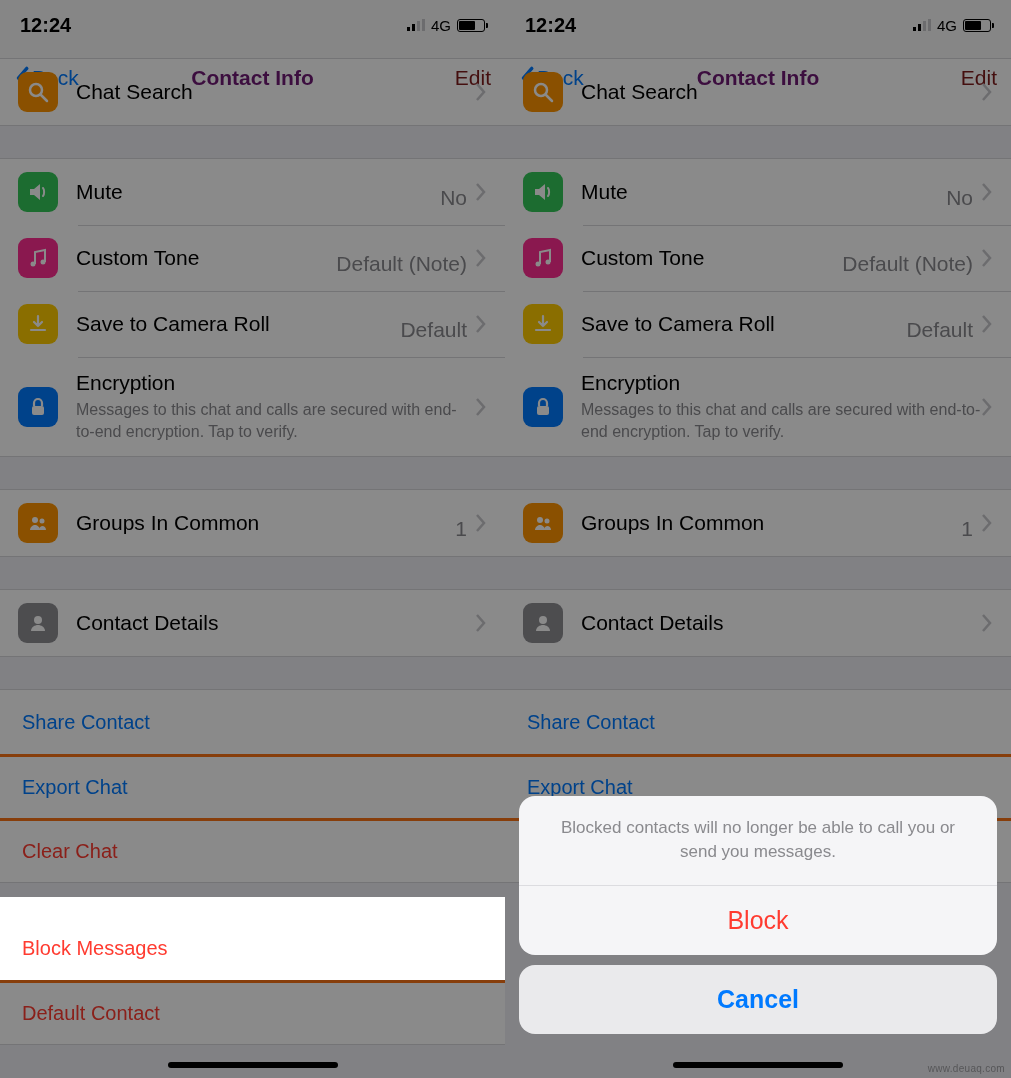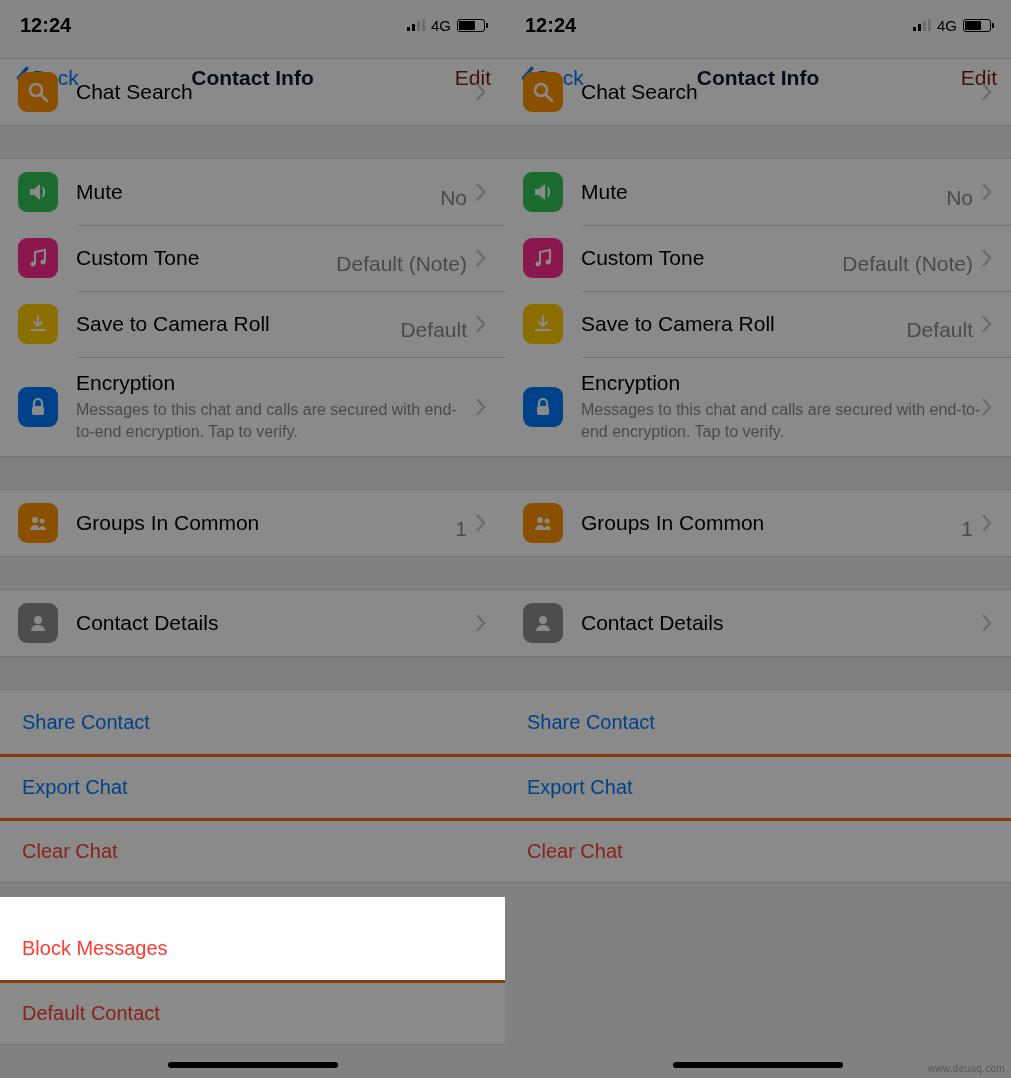--- a/index.html
+++ b/index.html
@@ -10,21 +10,21 @@
   .dim { position: absolute; inset: 0; background: rgba(0,0,0,0.46); pointer-events: none; z-index: 5; }
   .statusbar { height: 50px; display: flex; align-items: center; justify-content: space-between; padding: 0 20px; background: #f7f7f7; font-size: 20px; font-weight: 600; }
   .status-right { display: flex; align-items: center; gap: 6px; font-size: 15px; font-weight: 500; }
   .sig { display: inline-block; width: 18px; height: 12px; }
   .batt { width: 28px; height: 13px; border: 1.5px solid #000; border-radius: 3px; position: relative; }
   .batt::after { content: ""; position: absolute; right: -4px; top: 3px; width: 2px; height: 5px; background: #000; border-radius: 0 1px 1px 0; }
   .batt-fill { position: absolute; left: 1px; top: 1px; bottom: 1px; width: 60%; background: #000; border-radius: 1px; }
   .navbar { height: 56px; display: flex; align-items: center; justify-content: space-between; padding: 0 14px; background: #f7f7f7; border-bottom: 1px solid #d6d6da; }
   .nav-back { display: flex; align-items: center; color: #007aff; font-size: 21px; gap: 2px; }
   .nav-back svg { width: 16px; height: 24px; }
-  .nav-title { font-size: 21px; font-weight: 600; color: #0f172a; position: absolute; left: 0; right: 0; text-align: center; pointer-events: none; }
+  .nav-title { font-size: 21px; font-weight: 600; color: #701a75; position: absolute; left: 0; right: 0; text-align: center; pointer-events: none; }
   .navbar-inner { position: relative; width: 100%; display: flex; align-items: center; justify-content: space-between; }
   .nav-edit { color: #7f1d1d; font-size: 21px; }
   .section { background: #fff; border-top: 1px solid #d6d6da; border-bottom: 1px solid #d6d6da; }
   .gap { height: 32px; }
   .row { display: flex; align-items: center; min-height: 66px; padding: 0 18px 0 18px; position: relative; }
   .row + .row::before { content: ""; position: absolute; left: 78px; right: 0; top: 0; height: 1px; background: #d6d6da; }
   .icon { width: 40px; height: 40px; border-radius: 9px; margin-right: 18px; flex: none; display: flex; align-items: center; justify-content: center; color: #fff; }
   .icon svg { width: 24px; height: 24px; }
   .row-label { font-size: 21px; color: #000; flex: 1; }
   .row-sub { font-size: 16px; color: #8a8a8e; line-height: 1.35; margin-top: 4px; }
@@ -361,18 +361,25 @@
     </div>
 
     <div class="gap"></div>
 
     <div class="section">
       <div class="linkrow c-blue">Share Contact</div>
       <div class="linkrow c-blue">Export Chat</div>
       <div class="linkrow c-red">Clear Chat</div>
     </div>
 
+    <div class="sheet">
+      <div class="sheet-card">
+        <div class="sheet-msg">Blocked contacts will no longer be able to call you or send you messages.</div>
+        <div class="sheet-btn sheet-block">Block</div>
+      </div>
+      <div class="sheet-cancel">Cancel</div>
+    </div>
 
     <div class="homebar"></div>
     <div class="watermark">www.deuaq.com</div>
   </div>
 
 </div>
 
 </body></html>

